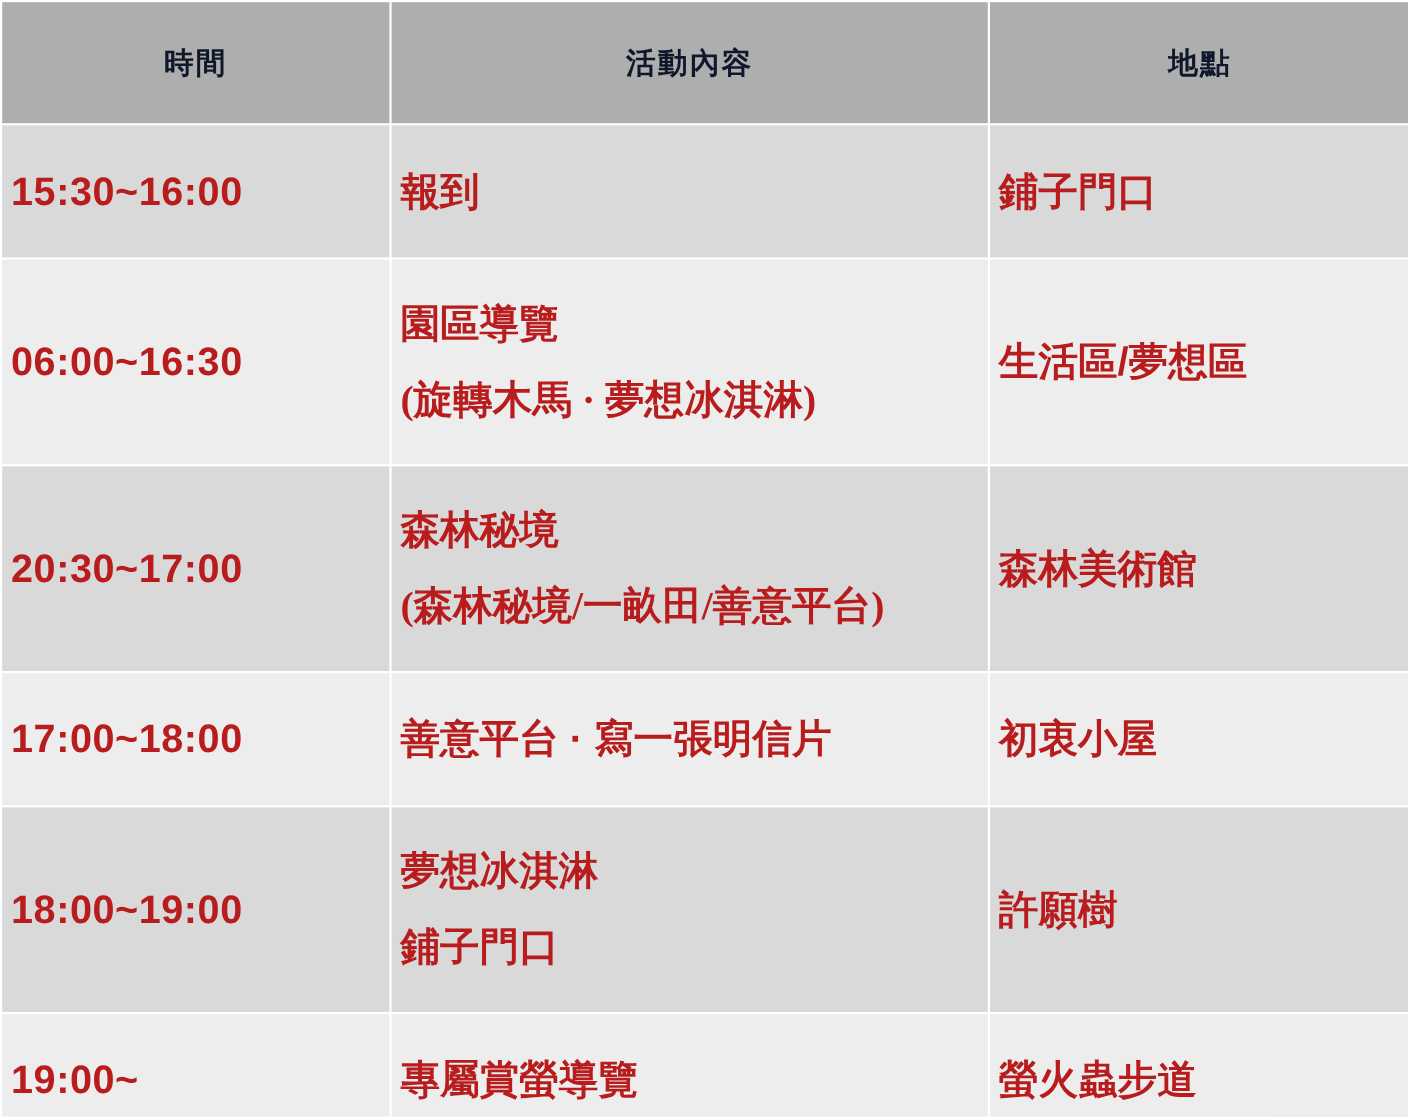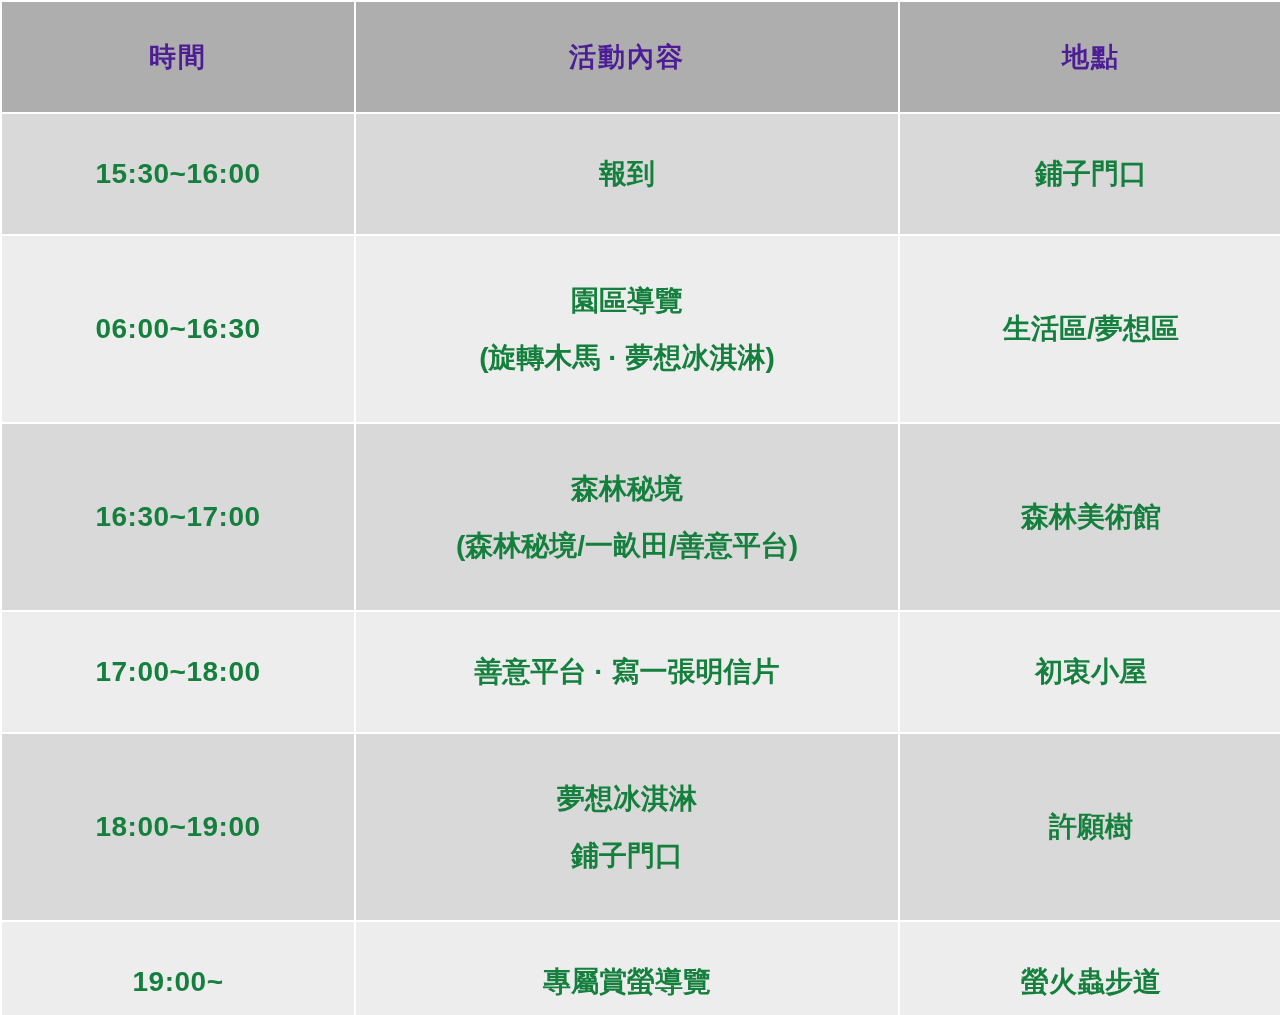--- a/index.html
+++ b/index.html
@@ -23,51 +23,50 @@
     width: 1280px;
     margin: 0;
     table-layout: fixed;
   }
   table.schedule col.col-time   { width: 352px; }
   table.schedule col.col-event  { width: 542px; }
   table.schedule col.col-place  { width: 382px; }
 
   table.schedule th {
     background: #aeaeae;
-    color: #4c1d95;
+    color: #0f172a;
     font-size: 27px;
     font-weight: bold;
     height: 110px;
     text-align: center;
     vertical-align: middle;
     letter-spacing: 2px;
     padding: 0 6px;
   }
   table.schedule td {
-    text-align: center;
     vertical-align: middle;
-    color: #15803d;
-    font-size: 28px;
+    color: #b91c1c;
+    font-size: 36px;
     font-weight: bold;
     padding: 10px 8px;
     line-height: 1.55;
   }
   tr.row-odd td  { background: #d9d9d9; }
   tr.row-even td { background: #ededed; }
 
   tr.r-h1 td { height: 100px; }
   tr.r-h2 td { height: 166px; }
   tr.r-h3 td { height: 166px; }
   tr.r-h4 td { height: 100px; }
   tr.r-h5 td { height: 166px; }
   tr.r-h6 td { height: 100px; }
 
   td.cell-time { font-size: 27px; letter-spacing: 0.5px; }
   td.cell-event .line { display: block; }
-  td.cell-event .line + .line { margin-top: 14px; }
+  td.cell-event .line + .line { margin-top: 14px; font-family: Liberation Serif, serif; }
   td.cell-place { font-size: 27px; }
 </style>
 </head>
 <body>
 
 <div class="schedule-wrap">
   <table class="schedule">
     <colgroup>
       <col class="col-time">
       <col class="col-event">
@@ -90,21 +89,21 @@
       </tr>
       <tr class="row-even r-h2">
         <td class="cell-time">06:00~16:30</td>
         <td class="cell-event">
           <span class="line">園區導覽</span>
           <span class="line">(旋轉木馬 · 夢想冰淇淋)</span>
         </td>
         <td class="cell-place">生活區/夢想區</td>
       </tr>
       <tr class="row-odd r-h3">
-        <td class="cell-time">16:30~17:00</td>
+        <td class="cell-time">20:30~17:00</td>
         <td class="cell-event">
           <span class="line">森林秘境</span>
           <span class="line">(森林秘境/一畝田/善意平台)</span>
         </td>
         <td class="cell-place">森林美術館</td>
       </tr>
       <tr class="row-even r-h4">
         <td class="cell-time">17:00~18:00</td>
         <td class="cell-event">
           <span class="line">善意平台 · 寫一張明信片</span>

